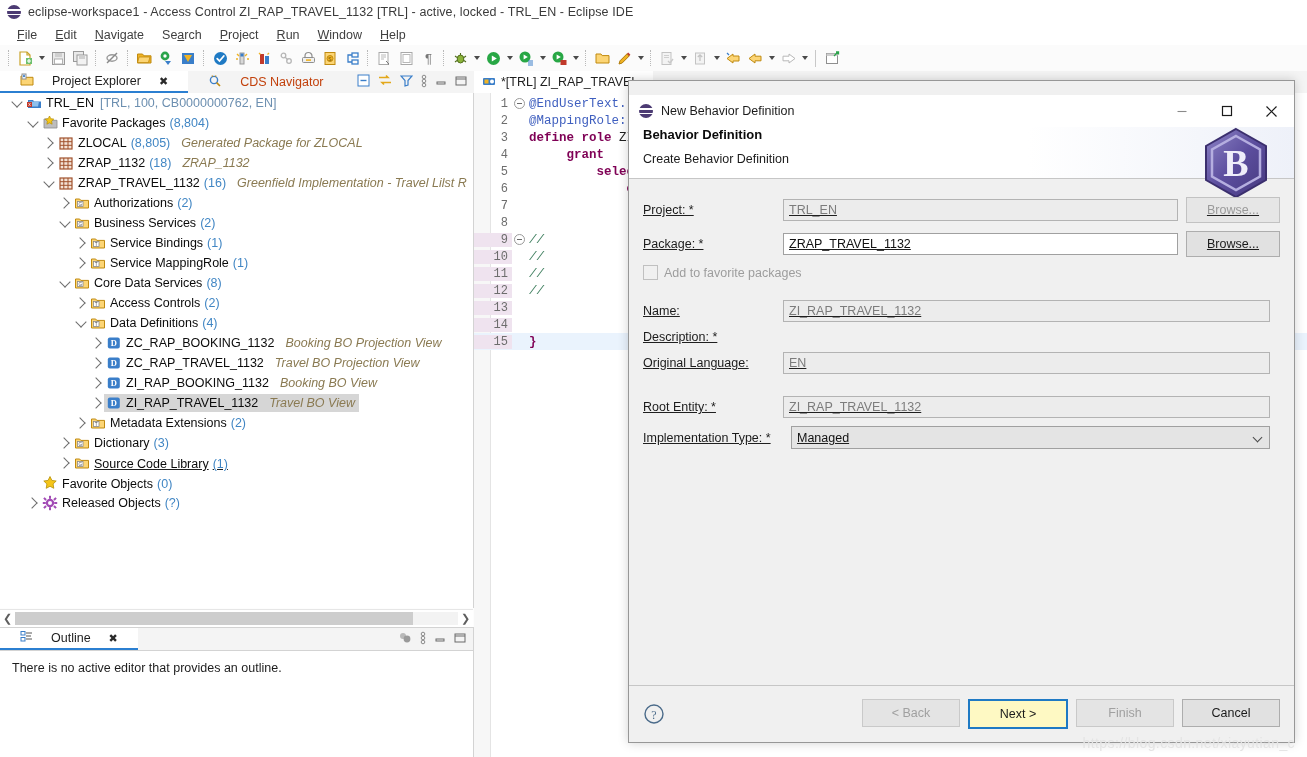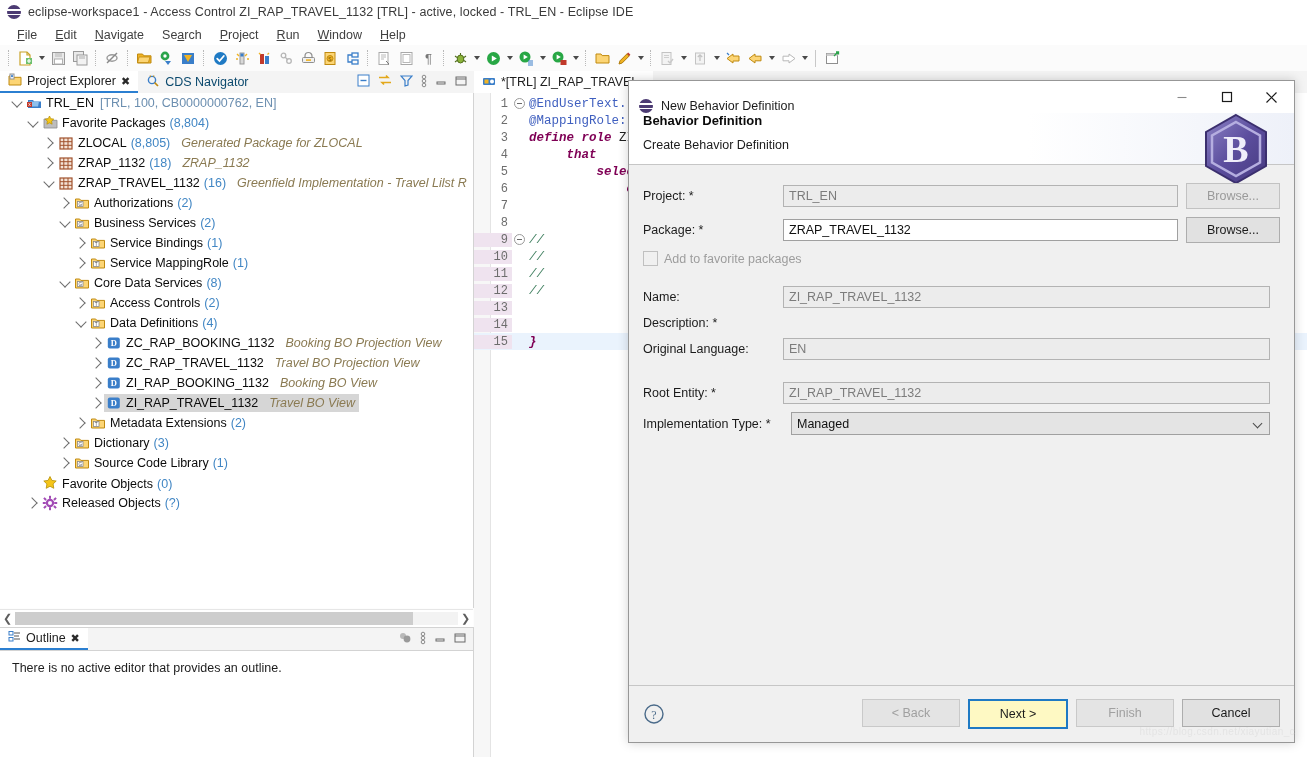--- a/index.html
+++ b/index.html
@@ -55,24 +55,24 @@
   .body{position:absolute;left:0;top:71px;right:0;bottom:0;}
 
   
   .leftcol{position:absolute;left:0;top:0;width:474px;bottom:0;}
 
   .viewtabs{
     height:22px;display:flex;align-items:stretch;
     background:#f4f4f4;border-bottom:1px solid #d3d3d3;position:relative;
   }
   .vtab{
-    display:flex;align-items:center;gap:5px;padding:0 8px;font-size:12.5px;
+    display:flex;align-items:center;gap:18px;padding:0 20px;font-size:12.5px;
     background:#ffffff;color:#1d1d1d;
   }
-  .vtab.inactive{background:#f4f4f4;color:#0c4a6e;justify-content:space-between;}
+  .vtab.inactive{background:#f4f4f4;color:#c2410c;justify-content:space-between;}
   .vtab.active{border-bottom:2px solid #2b7fd1;}
   .vtools{margin-left:auto;display:flex;align-items:center;gap:8px;padding-right:7px;}
 
   .tree{
     position:absolute;left:0;top:22px;right:0;bottom:149px;
     background:#ffffff;border-right:1px solid #d3d3d3;overflow:hidden;
   }
   .row{height:20px;display:flex;align-items:center;white-space:nowrap;font-size:12.5px;}
   .tw{width:16px;height:16px;display:flex;align-items:center;justify-content:center;flex:0 0 auto;}
   .chev{width:7px;height:7px;border-right:1.4px solid #6d6d6d;border-bottom:1.4px solid #6d6d6d;display:block;}
@@ -108,49 +108,49 @@
     font-family:"Liberation Mono", monospace;font-size:12.5px;
   }
   .gutterbg{position:absolute;left:0;top:0;width:16px;bottom:0;background:#f7f7f7;border-right:1px solid #e4e4e4;}
   .cline{height:17px;display:flex;align-items:center;white-space:pre;}
   .ln{width:34px;text-align:right;color:#6d6d6d;font-size:12px;padding-right:4px;flex:0 0 auto;}
   .ln.hl{background:#efe3ef;}
   .fold{width:14px;display:flex;align-items:center;justify-content:center;flex:0 0 auto;}
   .foldbox{width:9px;height:9px;border:1px solid #9a9a9a;border-radius:50%;position:relative;background:#fff;}
   .foldbox:after{content:"";position:absolute;left:2px;top:3.5px;width:5px;height:1px;background:#6a6a6a;}
   .ctxt{padding-left:3px;}
-  .k{color:#7f0055;font-weight:bold;font-style:italic;}
+  .k{color:#7f0055;font-weight:bold;}
   .an{color:#3f5fbf;}
   .cm{color:#3f7f5f;font-style:italic;}
   .cline.cur{background:#eaf3fd;}
 
   
   .dlg{
     position:absolute;left:628px;top:80px;width:665px;height:661px;
     background:#f0f0f0;border:1px solid #979797;
     box-shadow:0 0 10px rgba(0,0,0,.18);
     display:flex;flex-direction:column;
   }
   .dlg-title{
-    height:32px;background:#ffffff;display:flex;align-items:flex-end;
-    padding-left:10px;flex:0 0 auto;
+    height:32px;background:#ffffff;display:flex;align-items:center;
+    padding-left:10px;flex:0 0 auto;margin-top:14px;
   }
   .dlg-title .t{font-size:12.5px;color:#1b1b1b;margin-left:8px;}
   .wbtns{margin-left:auto;display:flex;height:32px;}
   .wbtn{width:45px;display:flex;align-items:center;justify-content:center;color:#1b1b1b;}
   .dlg-header{
     background:#ffffff;padding:0 14px 12px 14px;position:relative;flex:0 0 auto;
     border-bottom:1px solid #c6c6c6;
     background-image:linear-gradient(to right, #ffffff 60%, #eef1f9 100%);
   }
   .dlg-h1{font-size:13px;font-weight:bold;color:#0b0b0b;margin:0 0 10px 0;}
   .dlg-h2{font-size:12.5px;color:#1b1b1b;margin:0;}
   .dlg-logo{position:absolute;right:22px;top:-2px;}
   .dlg-form{flex:1;padding:18px 14px 0 14px;position:relative;}
-  .frow{display:flex;align-items:center;margin-bottom:8px;}
+  .frow{display:flex;align-items:center;margin-bottom:8px;text-decoration:underline;}
   .flabel{width:140px;font-size:12.5px;color:#1b1b1b;flex:0 0 auto;}
   .fin{
     flex:1;height:22px;border:1px solid #a0a0a0;background:#ffffff;
     display:flex;align-items:center;padding:0 5px;font-size:12.5px;color:#111;
     box-sizing:border-box;
   }
   .fin.ro{background:#ececec;border:1px solid #b3b3b3;color:#7c7c7c;}
   .fin.focus{border:1px solid #2b7fd1;}
   .caret{display:inline-block;width:1px;height:14px;background:#222;margin-right:1px;}
   .fbrowse{
@@ -180,21 +180,21 @@
   .helpbtn{width:22px;height:22px;flex:0 0 auto;}
   .footbtns{margin-left:auto;display:flex;gap:8px;}
   .btn{
     width:96px;height:26px;border:1px solid #adadad;background:#e1e1e1;
     display:flex;align-items:center;justify-content:center;font-size:12.5px;color:#1b1b1b;
   }
   .btn.dis{color:#a0a0a0;background:#e4e4e4;border-color:#c9c9c9;}
   .btn.def{background:#fef9c3;border:2px solid #1f7ac4;}
 
   .wm{
-    position:absolute;right:12px;bottom:20px;font-size:10px;color:#e4e4e4;
+    position:absolute;right:12px;bottom:6px;font-size:14px;color:#e4e4e4;
     font-family:"Liberation Sans", sans-serif;letter-spacing:.4px;
   }
 </style>
 </head>
 <body>
 
 <div class="app">
 
   <div class="titlebar">
     <span class="eclipse-glyph"></span>
@@ -806,21 +806,21 @@
               </span>
               <span class="lbl">Dictionary</span>
               <span class="cnt">(3)</span>
             </span>
           </div>
           <div class="row">
             <span style="width: 57px; flex: 0 0 auto;"></span>
             <span class="tw">
               <i class="chev right"></i>
             </span>
-            <span class="selwrap" style="display: flex; align-items: center;">
+            <span class="selwrap" style="display: flex; align-items: flex-end; text-decoration: underline;">
               <span class="ic">
                 <svg width="16" height="16" viewBox="0 0 16 16">
                   <path d="M1.5 4h4.2l1.1 1.4H14.5V13H1.5z" fill="#fcd575" stroke="#c08a10" stroke-width="1"></path>
                   <rect x="3.5" y="6.5" width="5.5" height="5" fill="#fff" stroke="#8a8a8a" stroke-width=".8"></rect>
                   <text x="6.2" y="10.7" font-size="4.6" text-anchor="middle" fill="#4b4b4b" font-family="Liberation Sans, sans-serif">G</text>
                 </svg>
               </span>
               <span class="lbl">Source Code Library</span>
               <span class="cnt">(1)</span>
             </span>
@@ -930,21 +930,21 @@
           </span>
           <span>*[TRL] ZI_RAP_TRAVEL_</span>
         </div>
       </div>
       <div class="code">
         <div class="gutterbg"></div>
         <div id="codelines" style="position:relative;padding-top:2px;">
             <div class="cline"><span class="ln">1</span><span class="fold"><span class="foldbox"></span></span><span class="ctxt"><span class="an">@EndUserText.lab</span></span></div>
             <div class="cline"><span class="ln">2</span><span class="fold"></span><span class="ctxt"><span class="an">@MappingRole: tr</span></span></div>
             <div class="cline"><span class="ln">3</span><span class="fold"></span><span class="ctxt"><span class="k">define role </span>ZI_R</span></div>
-            <div class="cline"><span class="ln">4</span><span class="fold"></span><span class="ctxt">     <span class="k">that</span></span></div>
+            <div class="cline"><span class="ln">4</span><span class="fold"></span><span class="ctxt">     <span class="k">grant</span></span></div>
             <div class="cline"><span class="ln">5</span><span class="fold"></span><span class="ctxt">         <span class="k">select</span></span></div>
             <div class="cline"><span class="ln">6</span><span class="fold"></span><span class="ctxt">             <span class="k">on</span></span></div>
             <div class="cline"><span class="ln">7</span><span class="fold"></span><span class="ctxt"></span></div>
             <div class="cline"><span class="ln">8</span><span class="fold"></span><span class="ctxt"></span></div>
             <div class="cline"><span class="ln hl">9</span><span class="fold"><span class="foldbox"></span></span><span class="ctxt"><span class="cm">//</span></span></div>
             <div class="cline"><span class="ln hl">10</span><span class="fold"></span><span class="ctxt"><span class="cm">//</span></span></div>
             <div class="cline"><span class="ln hl">11</span><span class="fold"></span><span class="ctxt"><span class="cm">//</span></span></div>
             <div class="cline"><span class="ln hl">12</span><span class="fold"></span><span class="ctxt"><span class="cm">//</span></span></div>
             <div class="cline"><span class="ln hl">13</span><span class="fold"></span><span class="ctxt"></span></div>
             <div class="cline"><span class="ln hl">14</span><span class="fold"></span><span class="ctxt"></span></div>

